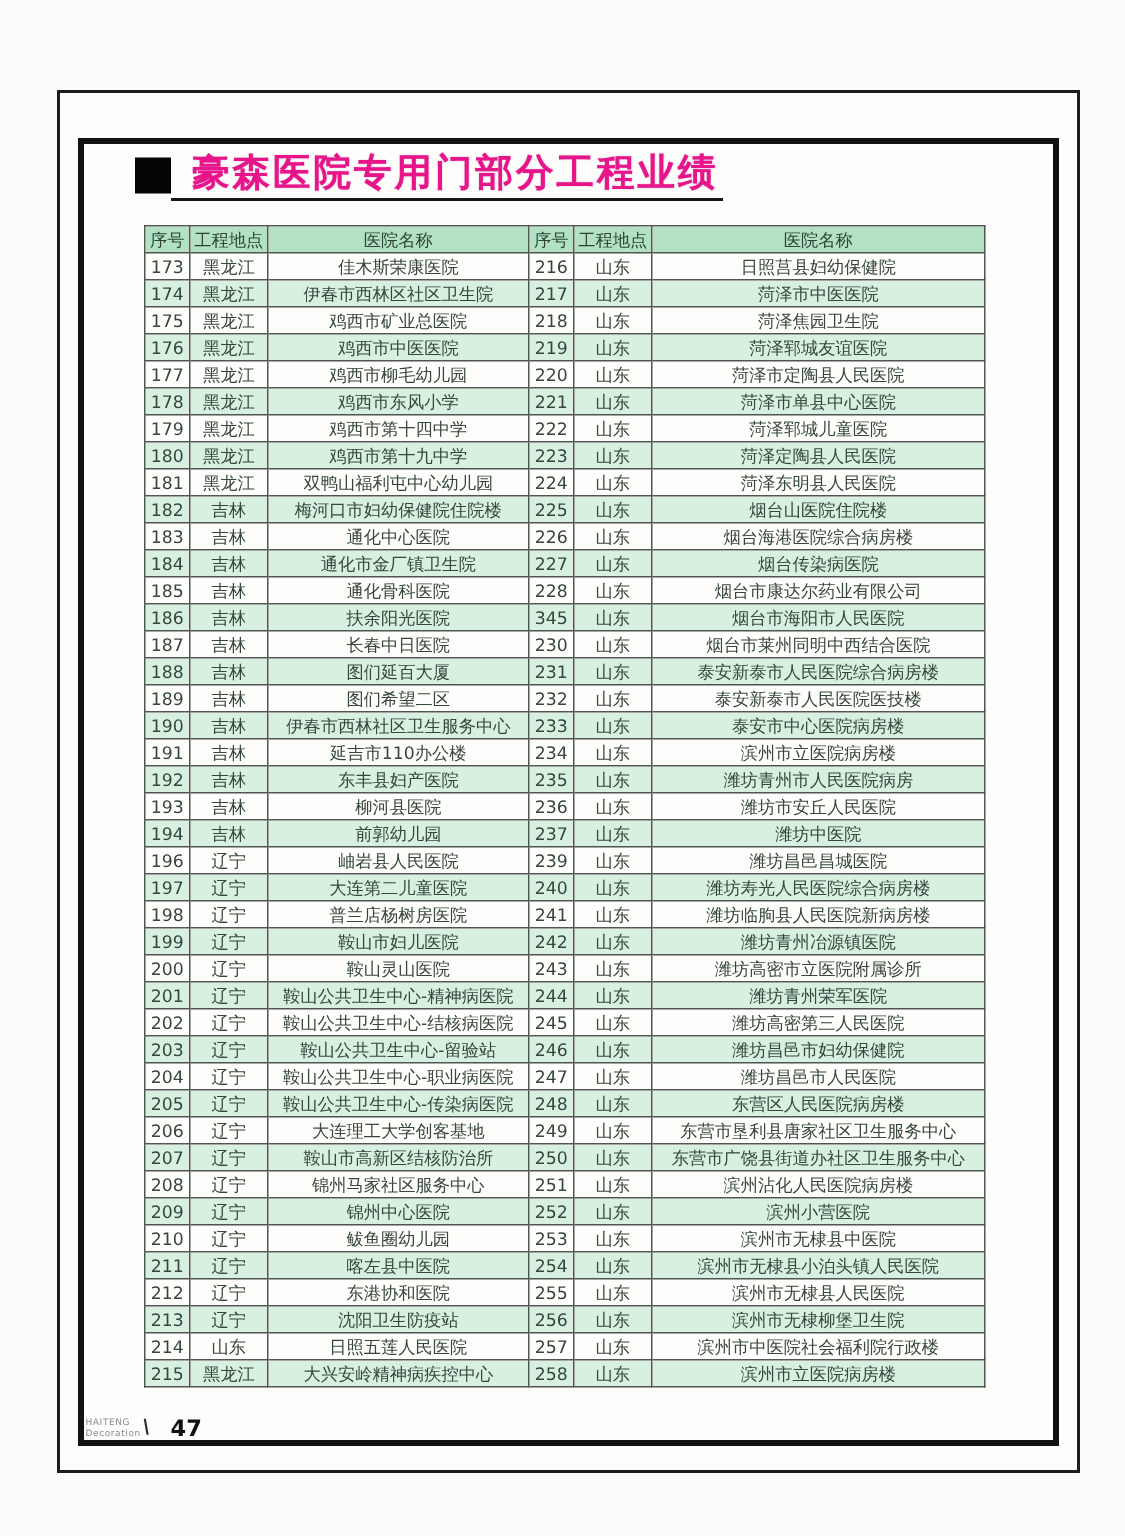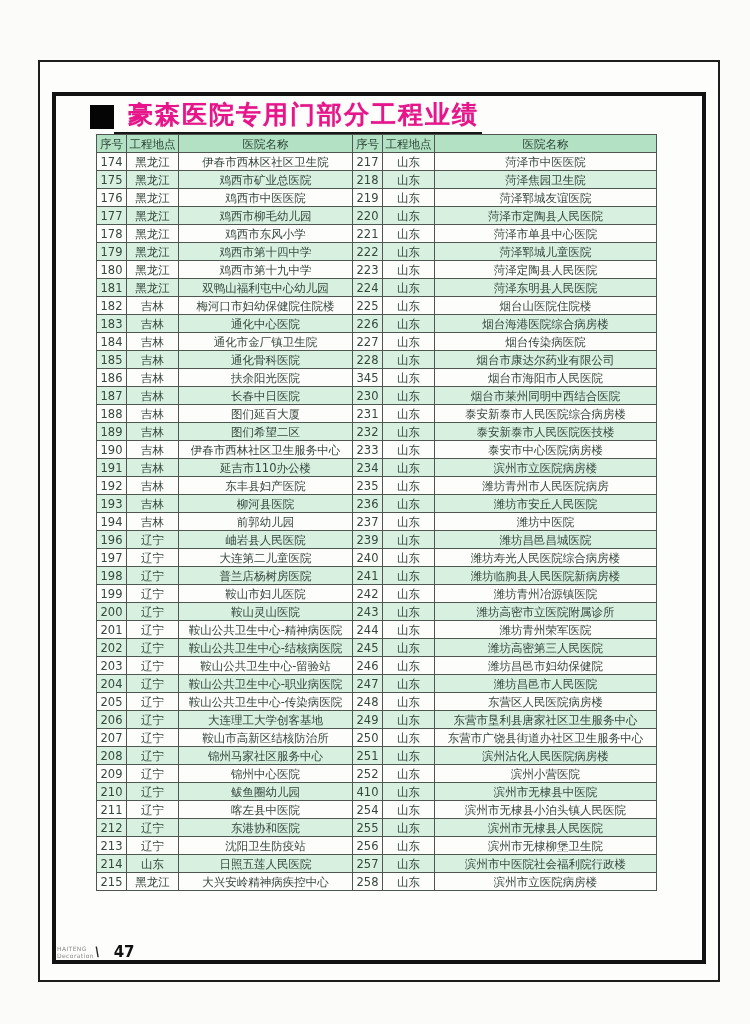--- a/index.html
+++ b/index.html
@@ -22,21 +22,21 @@
   }
   .page-title{
     position:absolute; left:38px; top:0; white-space:nowrap;
     font-size:25px; font-weight:bold; color:#e8158a; letter-spacing:2px;
     text-shadow:0 0 1px rgba(180,40,140,0.45);
   }
   .title-underline{
     position:absolute; left:24px; top:34px; width:368px; height:2px; background:#161616;
   }
   table.achievements{
-    position:absolute; left:96px; top:134px; width:560px;
+    position:absolute; left:96px; top:150px; width:560px;
     border-collapse:collapse; table-layout:fixed;padding-left:28px;
   }
   table.achievements th, table.achievements td{
     box-sizing:border-box; border:1px solid #4f5550;
     height:18px; padding:0 2px; overflow:hidden; white-space:nowrap;
     text-align:center; vertical-align:middle;
     font-size:11.5px; line-height:16px; font-weight:normal;
     color:#35463b;
   }
   table.achievements th{ background:#b2e2c3; color:#2e4336; }
@@ -88,20 +88,28 @@
         <th>序号</th>
         <th>工程地点</th>
         <th>医院名称</th>
         <th>序号</th>
         <th>工程地点</th>
         <th>医院名称</th>
       </tr>
     </thead>
     <tbody>
         <tr>
+          <td>173</td>
+          <td>黑龙江</td>
+          <td>佳木斯荣康医院</td>
+          <td>216</td>
+          <td>山东</td>
+          <td>日照莒县妇幼保健院</td>
+        </tr>
+        <tr>
           <td>174</td>
           <td>黑龙江</td>
           <td>伊春市西林区社区卫生院</td>
           <td>217</td>
           <td>山东</td>
           <td>菏泽市中医医院</td>
         </tr>
         <tr>
           <td>175</td>
           <td>黑龙江</td>
@@ -371,21 +379,21 @@
           <td>辽宁</td>
           <td>锦州中心医院</td>
           <td>252</td>
           <td>山东</td>
           <td>滨州小营医院</td>
         </tr>
         <tr>
           <td>210</td>
           <td>辽宁</td>
           <td>鲅鱼圈幼儿园</td>
-          <td>410</td>
+          <td>253</td>
           <td>山东</td>
           <td>滨州市无棣县中医院</td>
         </tr>
         <tr>
           <td>211</td>
           <td>辽宁</td>
           <td>喀左县中医院</td>
           <td>254</td>
           <td>山东</td>
           <td>滨州市无棣县小泊头镇人民医院</td>

